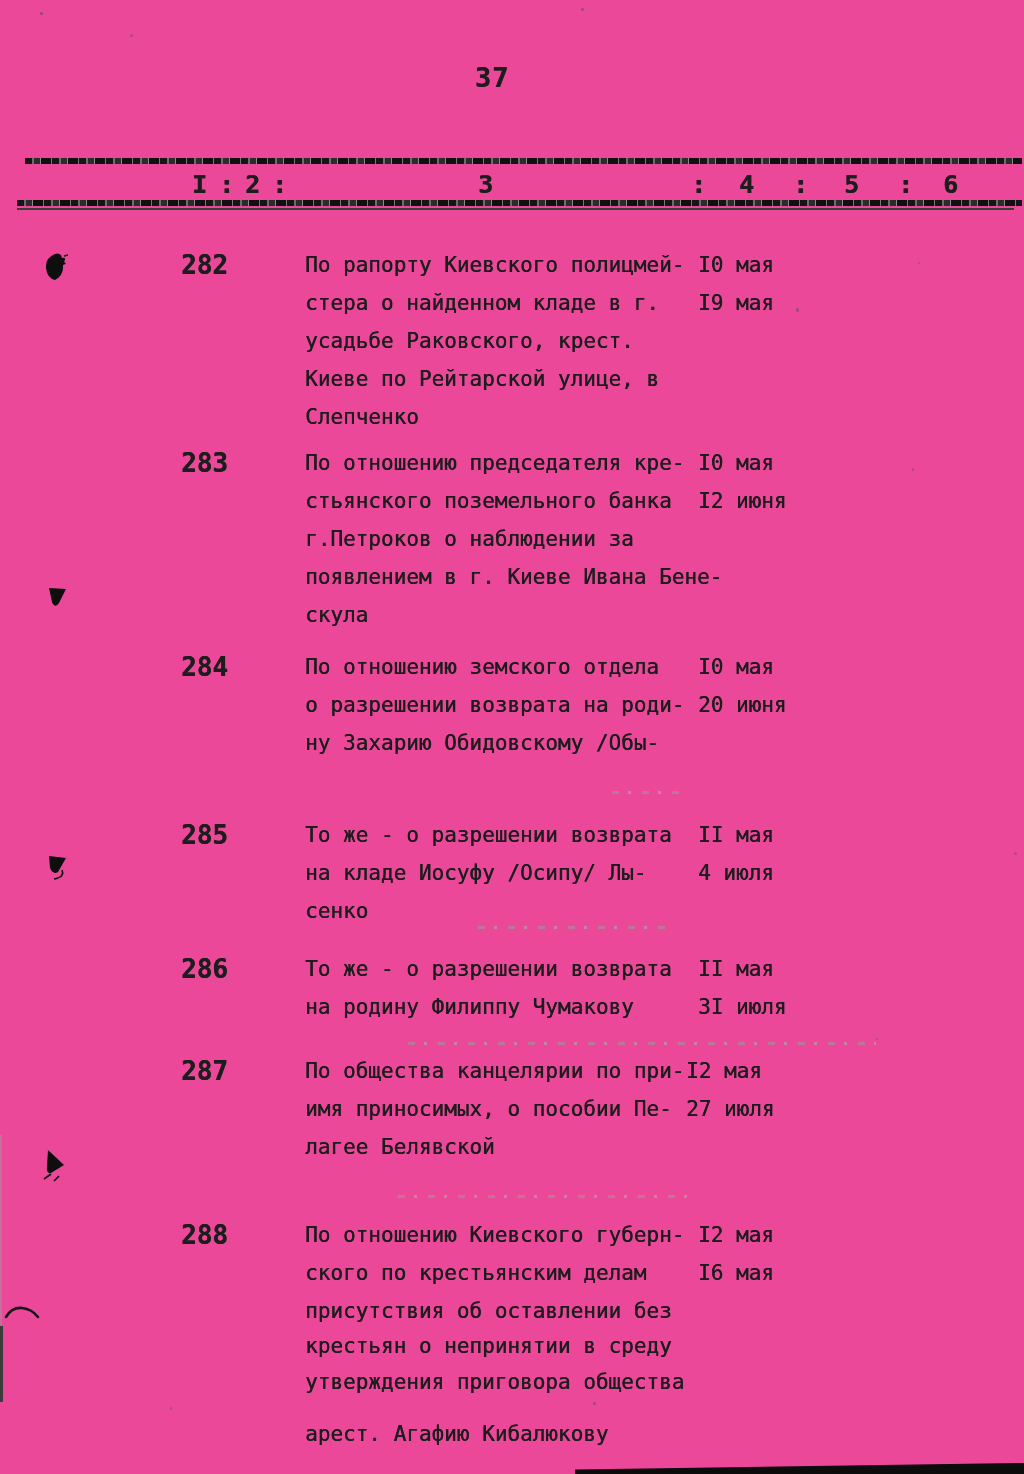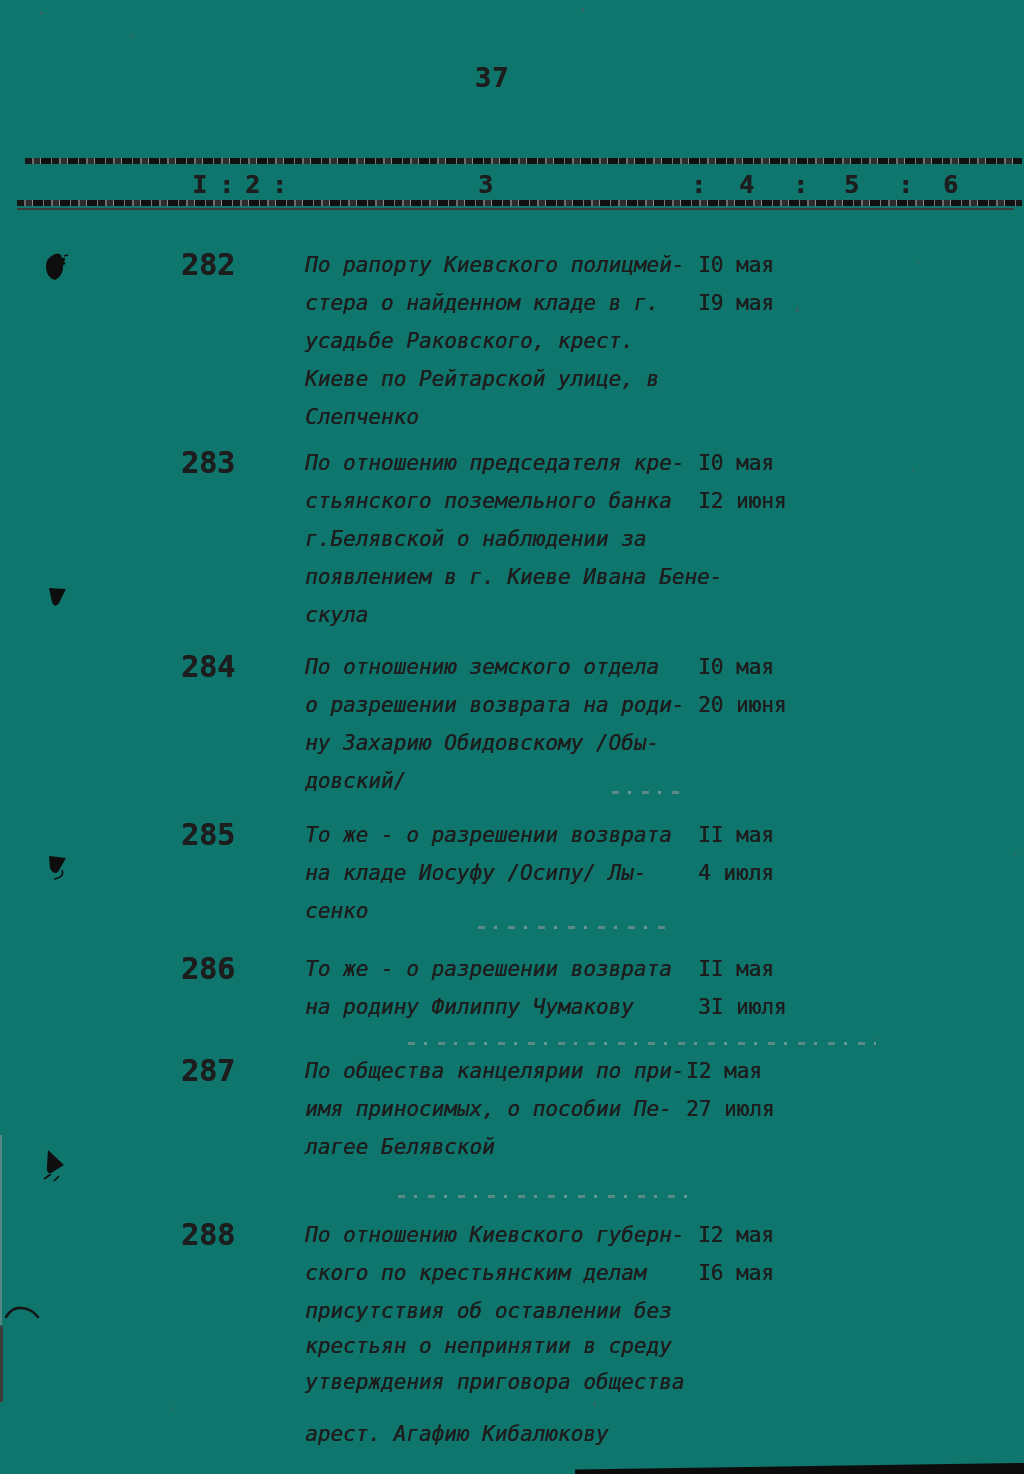--- a/index.html
+++ b/index.html
@@ -1,20 +1,20 @@
 <!DOCTYPE html>
 <html><head>
 <meta charset="utf-8">
 <style>
   html,body{margin:0;padding:0;background:#e8e8e8;}
   .page{
     position:relative;
     width:1024px;height:1474px;
     margin:0 auto;
-    background:#0f766e;
+    background:#ec4899;
     overflow:hidden;
     font-family:"DejaVu Sans Mono","Liberation Mono",monospace;
     color:#1d1d1d;
   }
   .page-number{
     position:absolute;top:62px;left:452px;width:80px;
     text-align:center;font-size:27px;font-weight:bold;
     letter-spacing:1px;
   }
   
@@ -29,27 +29,27 @@
   .rule-bottom-thin{
     position:absolute;left:17px;right:10px;top:208px;height:2px;
     background:#3a3a3a;
   }
   .header-row span{
     position:absolute;top:170px;font-size:25px;font-weight:bold;
   }
   .entry{position:absolute;left:0;width:1024px;}
   .entry .no{
     position:absolute;left:181px;top:0;
-    font-size:30px;line-height:38px;font-weight:bold;
+    font-size:26px;line-height:38px;font-weight:bold;
   }
   .entry .desc{
     position:absolute;left:305px;top:0;width:420px;
     font-size:21px;
   }
-  .entry .desc div{line-height:38px;white-space:pre;font-style:italic;}
+  .entry .desc div{line-height:38px;white-space:pre;}
   .entry .dates{
     position:absolute;left:698px;top:0;width:150px;
     font-size:21px;
   }
   .entry .dates div{line-height:38px;white-space:pre;}
   .txt{text-shadow:0.4px 0 0 currentColor;}
   .sep{
     position:absolute;height:3px;opacity:.55;
     background:repeating-linear-gradient(90deg,
       #9a9a9a 0 7px,transparent 7px 16px,#b0b0b0 16px 19px,transparent 19px 30px);
@@ -102,37 +102,36 @@
       <div class="txt">I0 мая</div>
       <div class="txt">I9 мая</div>
     </div>
   </div>
 
   <div class="entry" style="top:444px">
     <div class="no txt">283</div>
     <div class="desc">
       <div class="txt">По отношению председателя кре-</div>
       <div class="txt">стьянского поземельного банка</div>
-      <div class="txt">г.Белявской о наблюдении за</div>
+      <div class="txt">г.Петроков о наблюдении за</div>
       <div class="txt">появлением в г. Киеве Ивана Бене-</div>
       <div class="txt">скула</div>
     </div>
     <div class="dates">
       <div class="txt">I0 мая</div>
       <div class="txt">I2 июня</div>
     </div>
   </div>
 
   <div class="entry" style="top:648px">
     <div class="no txt">284</div>
     <div class="desc">
       <div class="txt">По отношению земского отдела</div>
       <div class="txt">о разрешении возврата на роди-</div>
       <div class="txt">ну Захарию Обидовскому /Обы-</div>
-      <div class="txt">довский/</div>
     </div>
     <div class="dates">
       <div class="txt">I0 мая</div>
       <div class="txt">20 июня</div>
     </div>
   </div>
 
   <div class="entry" style="top:816px">
     <div class="no txt">285</div>
     <div class="desc">

